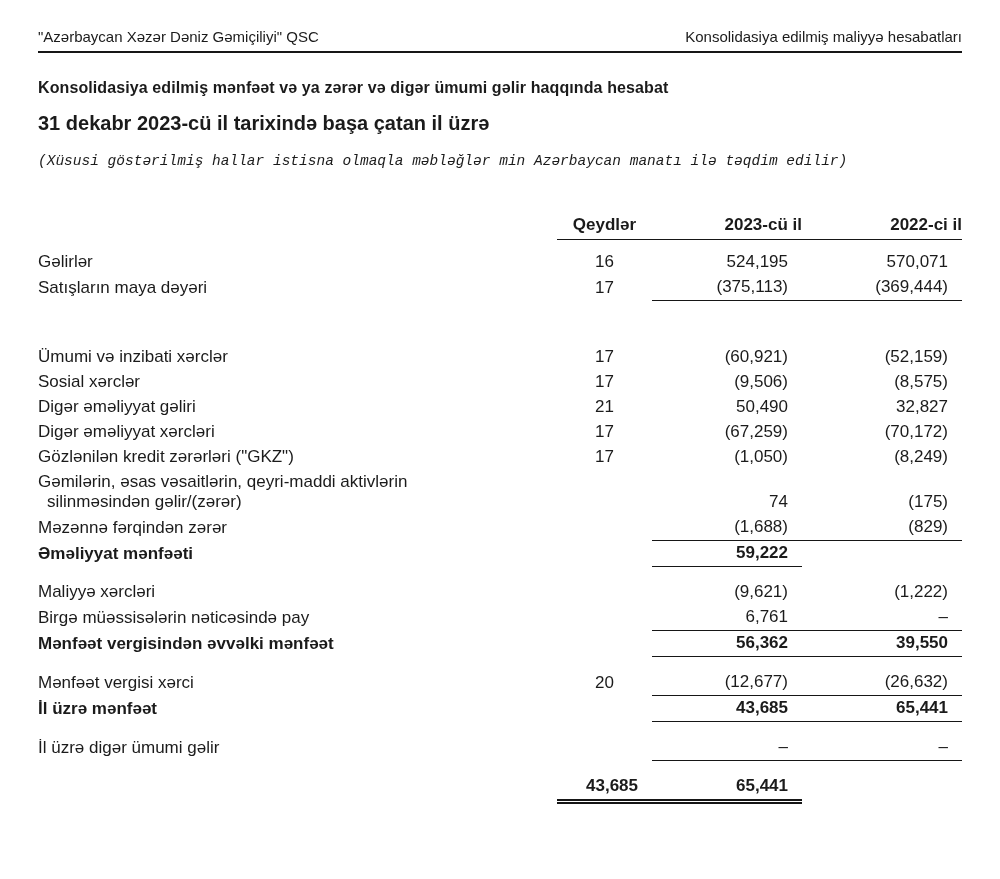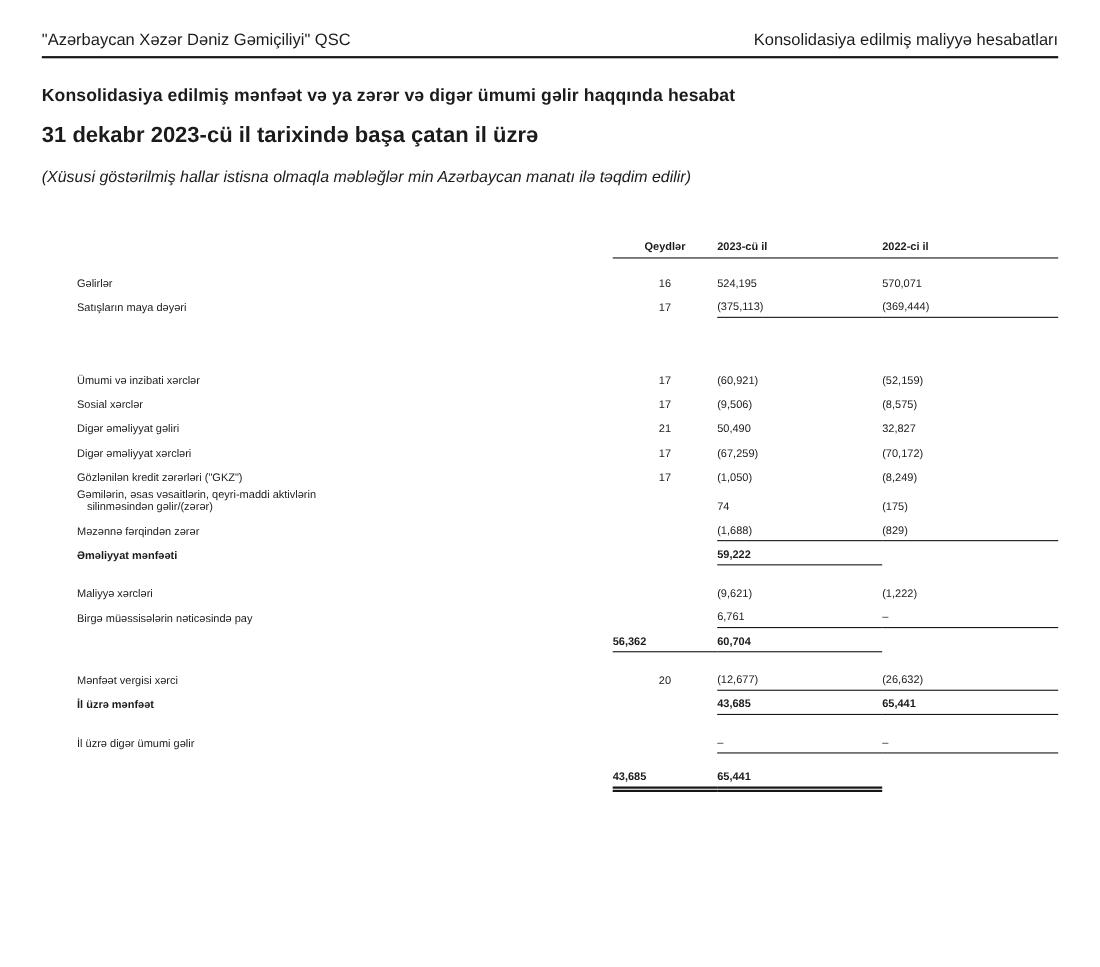--- a/index.html
+++ b/index.html
@@ -18,35 +18,35 @@
     display: flex;
     justify-content: space-between;
     align-items: flex-end;
     border-bottom: 2px solid #161616;
     padding-bottom: 6px;
     font-size: 15px;
   }
 
   .title    { font-weight: bold; font-size: 16px; margin-top: 26px; letter-spacing: .1px; }
   .subtitle { font-weight: bold; font-size: 20px; margin-top: 15px; }
-  .note     { font-style: italic; font-size: 14.5px; margin-top: 18px; }
-
-  .table { margin-top: 44px; font-size: 10px; margin-left: 32px; }
+  .note     { font-style: italic; font-size: 14.5px; margin-top: 18px; font-family: Liberation Mono, monospace; }
+
+  .table { margin-top: 44px; font-size: 17px; }
 
   .row {
     display: grid;
     grid-template-columns: 1fr 95px 150px 160px;
     align-items: end;
     min-height: 22px;
   }
   .row.head { margin-bottom: 10px; align-items: end; }
 
   .c { padding-top: 2px; padding-bottom: 3px; }
   .c.notes { text-align: center; }
-  .c.num   { text-align: left; padding-right: 14px; }
+  .c.num   { text-align: right; padding-right: 14px; }
 
   .hcell {
     font-weight: bold;
     border-bottom: 1.6px solid #161616;
     padding-bottom: 4px;
     text-align: center;
   }
   .head .c.num { padding-right: 0; }
 
   .ul  { border-bottom: 1.6px solid #161616; }
@@ -170,23 +170,26 @@
         </div>
         <div class="row">
           <div class="c label">
             <div>Birgə müəssisələrin nəticəsində pay</div>
           </div>
           <div class="c notes"></div>
           <div class="c num ul">6,761</div>
           <div class="c num ul">–</div>
         </div>
         <div class="row bold">
+          <div class="c label">
+            <div>Mənfəət vergisindən əvvəlki mənfəət</div>
+          </div>
           <div class="c notes"></div>
           <div class="c num ul">56,362</div>
-          <div class="c num ul">60,704</div>
+          <div class="c num ul">39,550</div>
         </div>
         <div class="row sp-medium">
           <div class="c label">
             <div>Mənfəət vergisi xərci</div>
           </div>
           <div class="c notes">20</div>
           <div class="c num ul">(12,677)</div>
           <div class="c num ul">(26,632)</div>
         </div>
         <div class="row bold">

